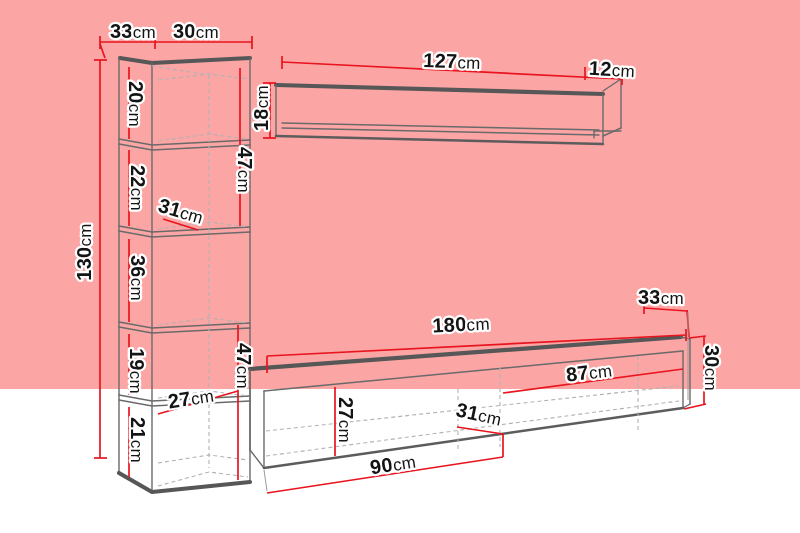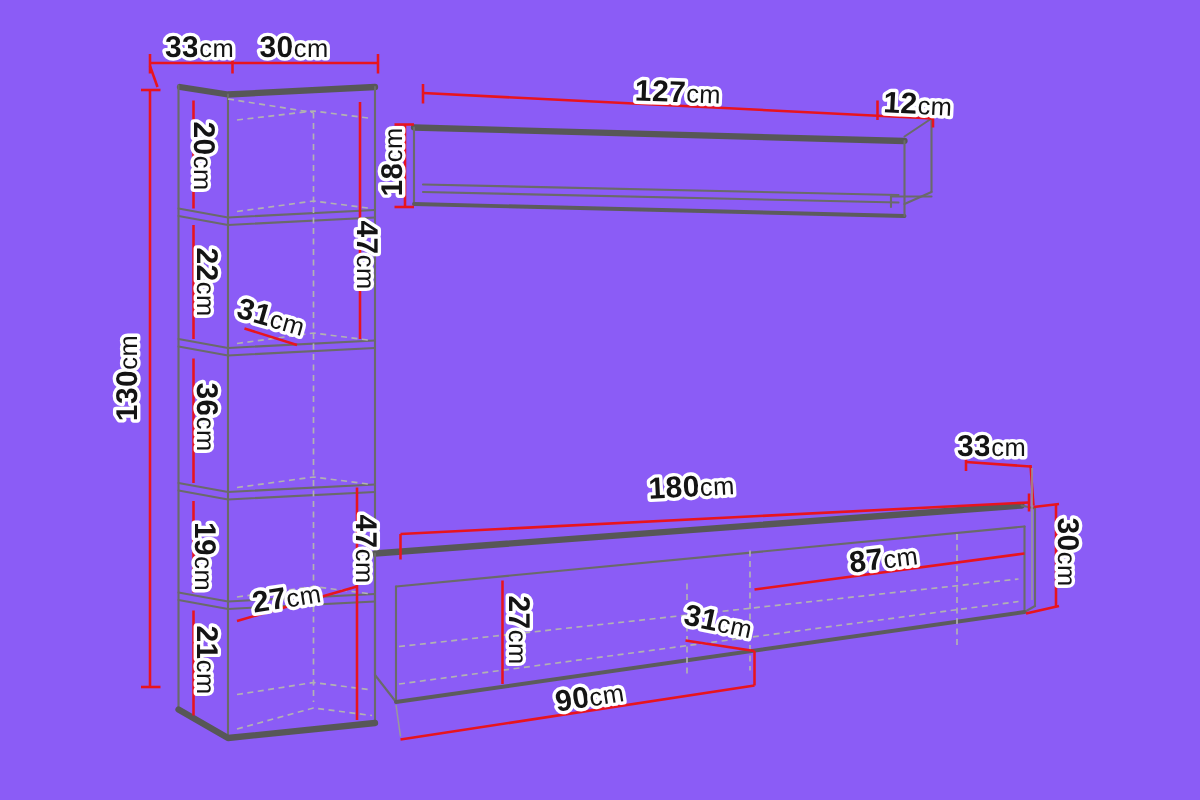--- a/index.html
+++ b/index.html
@@ -1,17 +1,17 @@
 <!DOCTYPE html>
 <html style="--dim-color: #e8141e;"><head>
 <meta charset="utf-8">
 <style>
   html,body{margin:0;padding:0;background:#ffffff;}
   body{width:800px;height:533px;overflow:hidden;font-family:"Liberation Sans",sans-serif;}
-  #stage{position:relative;width:800px;height:533px;background:#8b5cf6;}
+  #stage{position:relative;width:800px;height:389px;background:#fca5a5;}
   svg{position:absolute;left:0;top:0;}
   
   .o1{stroke:#6a6a6a;stroke-width:1.4;fill:none;stroke-linecap:round;}
   .o2{stroke:#5c5c5c;stroke-width:2.6;fill:none;stroke-linecap:round;}
   .o3{stroke:#575757;stroke-width:4.2;fill:none;stroke-linecap:round;stroke-linejoin:round;}
   .dash{stroke:#b2b2b2;stroke-width:1.1;fill:none;stroke-dasharray:4 3;}
   .ext{stroke:#9a9a9a;stroke-width:1;fill:none;}
   
   .dim{stroke:var(--dim-color,#e8141e);stroke-width:1.7;fill:none;stroke-linecap:butt;}
   

